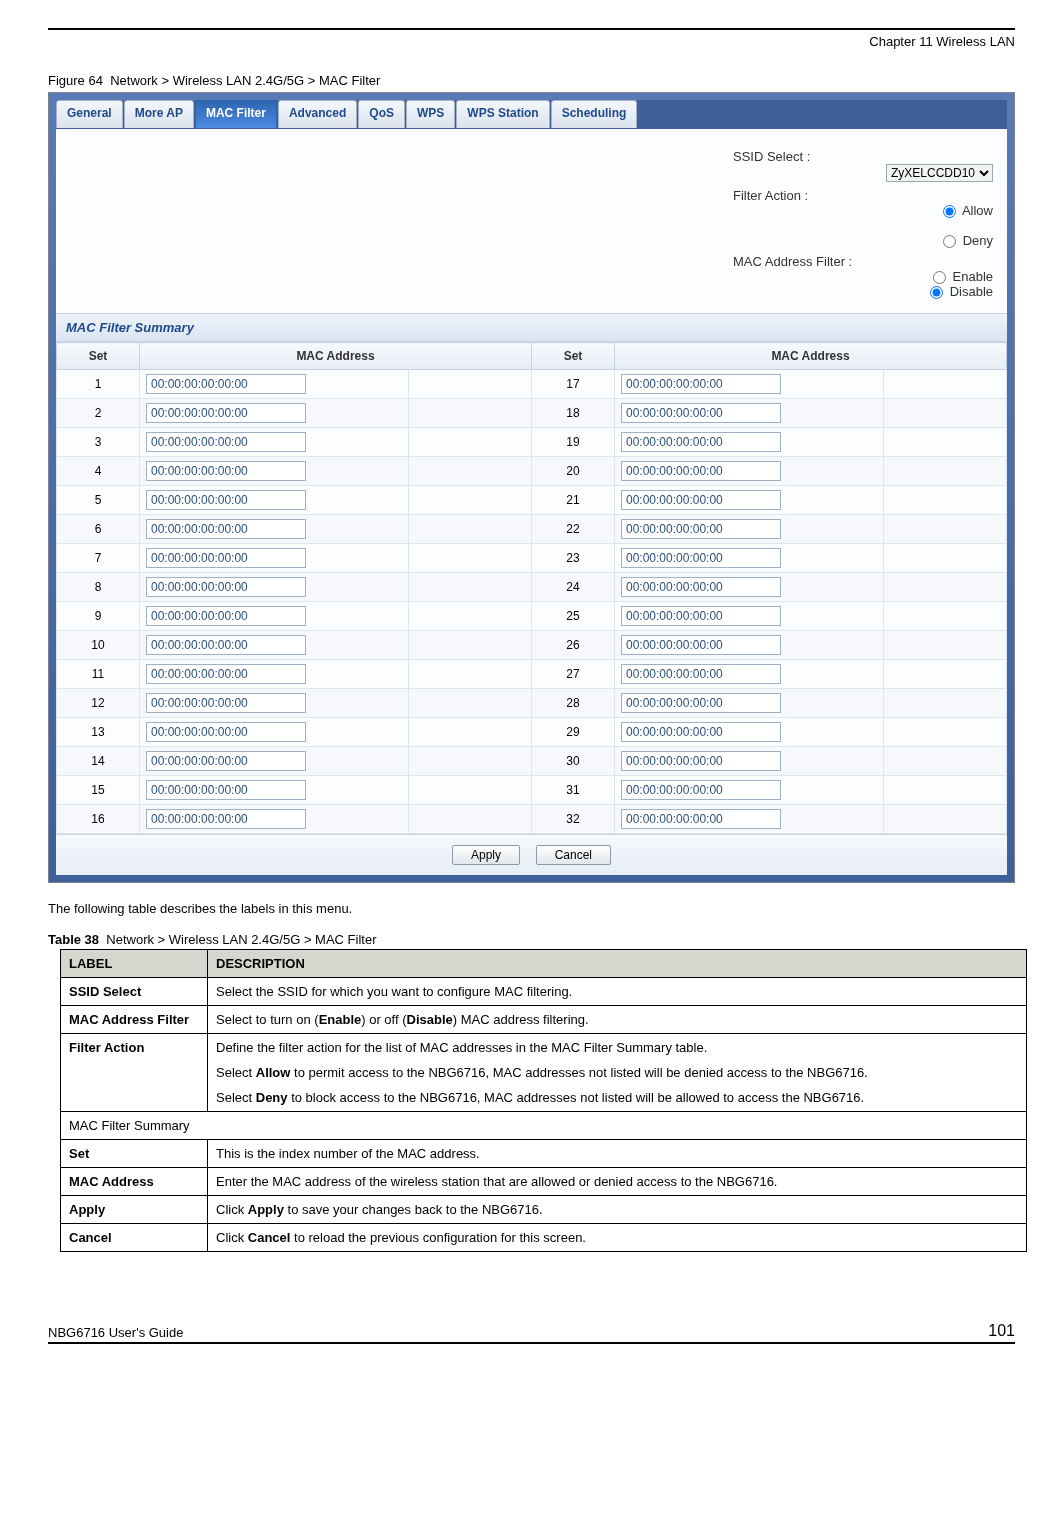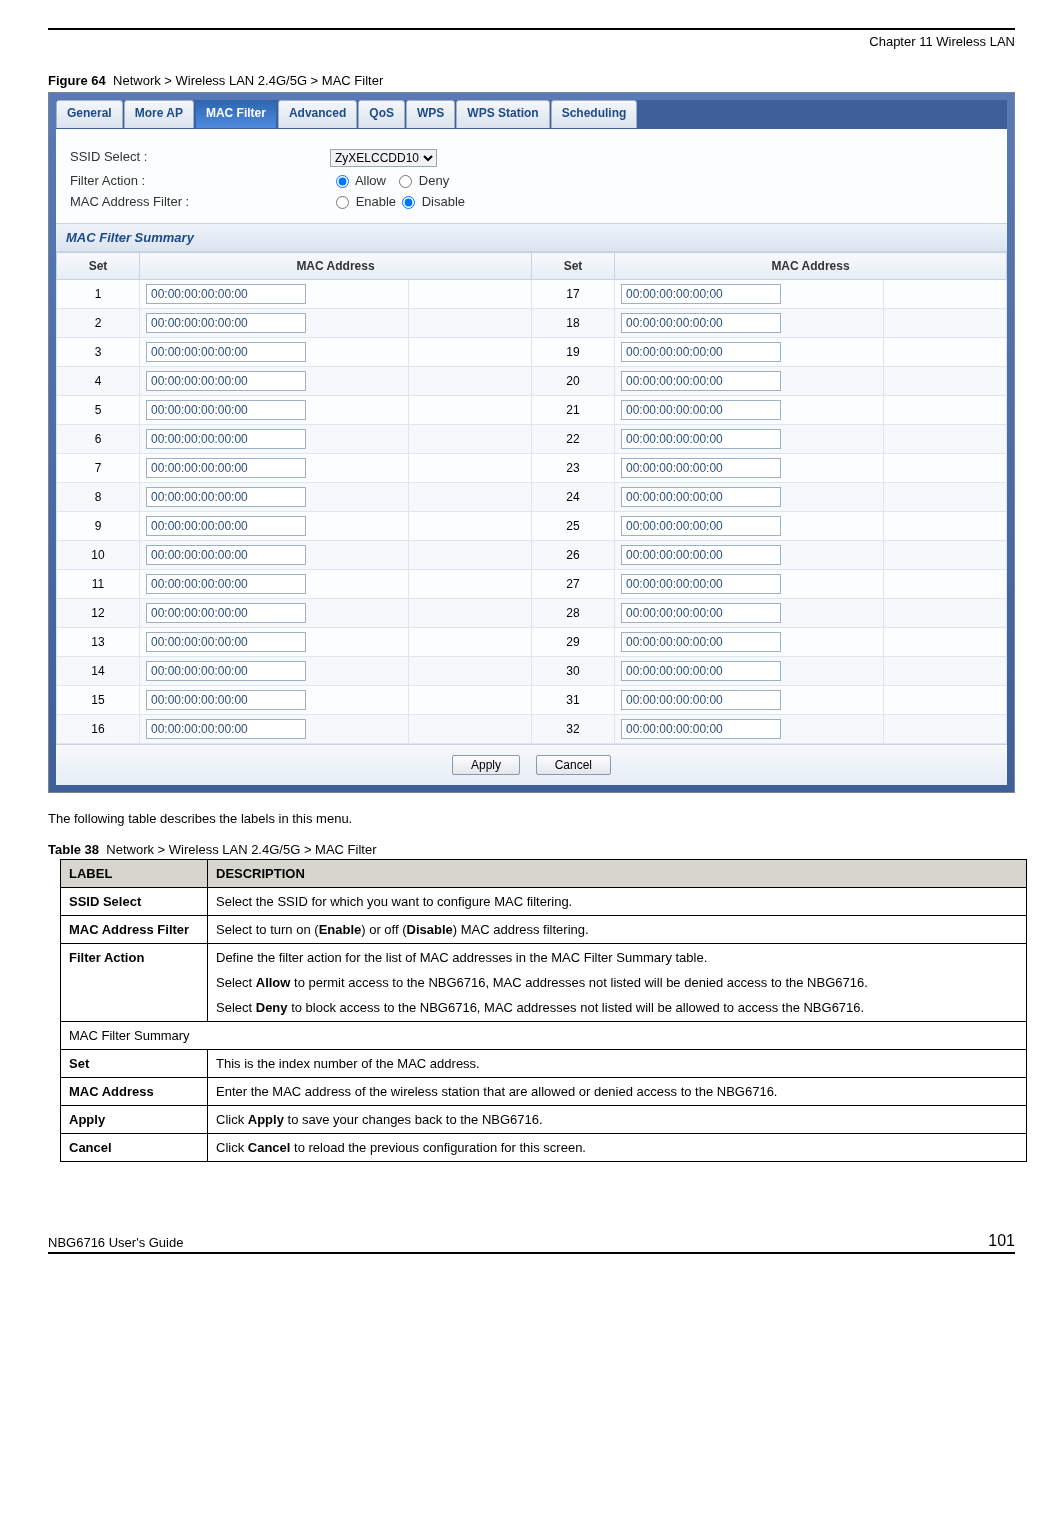--- a/index.html
+++ b/index.html
@@ -18,21 +18,21 @@
   }
   .chapter-title {
     text-align: right;
     font-size: 13px;
     margin-bottom: 24px;
   }
   .figure-caption {
     font-size: 13px;
     margin-bottom: 4px;
   }
-  .figure-caption b { font-weight: bold; }
+  .figure-caption b { font-weight: normal; }
   .screenshot {
     border: 1px solid #7a858e;
     background: linear-gradient(#5a7ab5, #3e5f99);
     padding: 7px;
     margin-bottom: 16px;
   }
   .tabs {
     display: flex;
     background: #3e5f99;
     border-bottom: 1px solid #3e5f99;
@@ -55,24 +55,25 @@
     background: linear-gradient(#2e66b1, #4e8adf);
     color: #fff;
     border-color: #2e66b1;
   }
   .panel-body {
     background: #fcfdfe;
     padding: 14px 14px 8px 14px;
   }
   .form-row {
     display: flex;
-    align-items: flex-start;
+    align-items: flex-end;
     font-size: 13px;
     color: #333;
     margin: 6px 0;
+    flex-direction: column;
   }
   .form-label {
     width: 260px;
   }
   .form-row select {
     font-size: 12px;
     border: 1px solid #9aa;
     background: #f0f2f4;
   }
   .form-row input[type=radio] {

